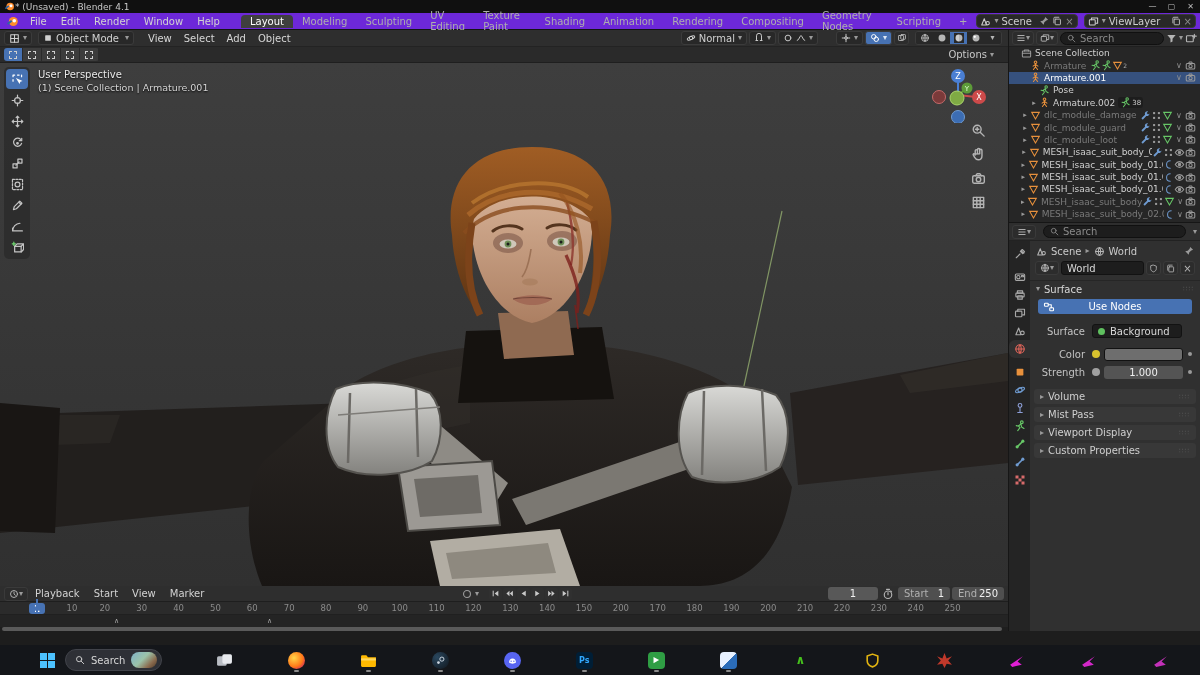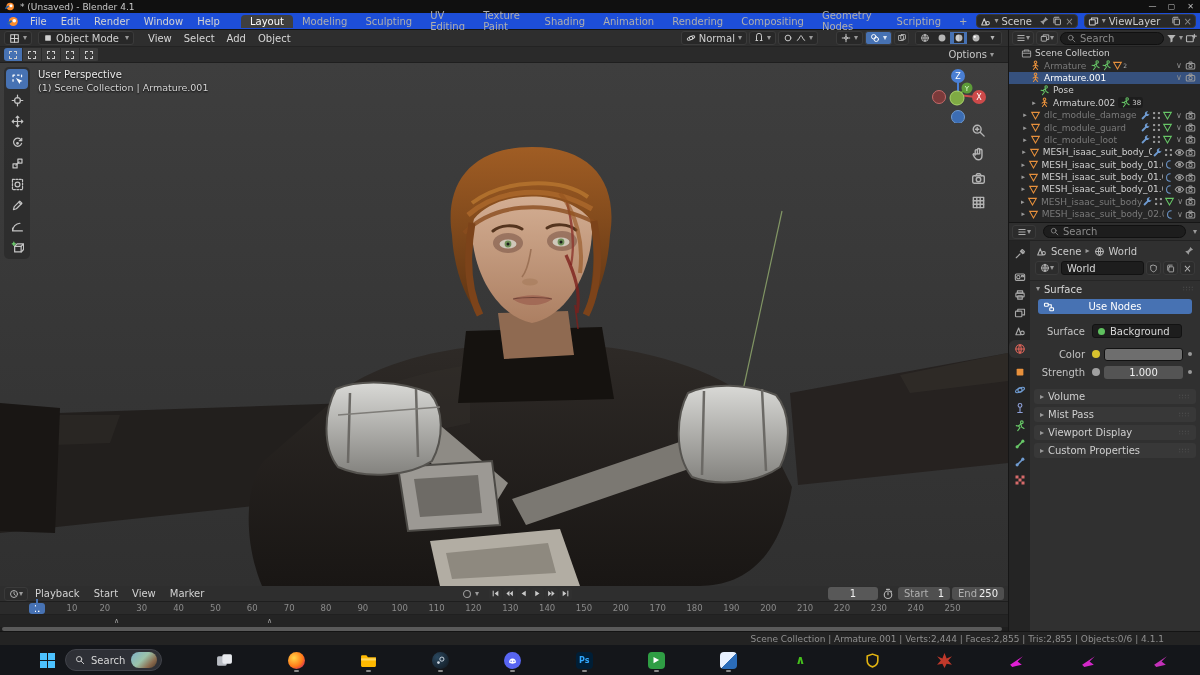--- a/index.html
+++ b/index.html
@@ -4,26 +4,26 @@
 <style>
   html,body{margin:0;padding:0;background:#000;}
   *{box-sizing:border-box;font-family:"DejaVu Sans",sans-serif;}
   #stage{position:relative;width:1200px;height:675px;overflow:hidden;background:#1d1d1d;color:#cfcfcf;font-size:10px;}
   .abs{position:absolute;}
   .row{display:flex;align-items:center;}
   .ic{display:inline-flex;align-items:center;justify-content:center;flex:0 0 auto;}
   .ic svg{width:100%;height:100%;display:block;}
   .chev{color:#9a9a9a;font-size:8px;line-height:1;}
   
-  #titlebar{left:0;top:0;width:1200px;height:13px;background:#101010;display:flex;align-items:center;padding-left:4px;gap:5px;}
+  #titlebar{left:0;top:0;width:1200px;height:13px;background:#101010;display:flex;align-items:center;padding-left:4px;}
   #titlebar .t{font-size:9px;color:#c9c9c9;}
   #wincontrols{position:absolute;right:0;top:0;height:13px;display:flex;}
   #wincontrols span{width:19px;text-align:center;font-size:8px;color:#bbb;line-height:13px;}
   
-  #menubar{left:0;top:13px;width:1200px;height:17px;background:#1d4ed8;display:flex;align-items:center;border-bottom:1px solid #141414;}
+  #menubar{left:0;top:13px;width:1200px;height:17px;background:#6d28d9;display:flex;align-items:center;border-bottom:1px solid #141414;}
   #menubar .menu{padding:0 7px;color:#d2d2d2;}
   .wstab{padding:1px 9px;color:#aeaeae;border-radius:4px 4px 0 0;}
   .wstab.active{background:#3f3f3f;color:#fff;}
   .pill{background:#282828;border:1px solid #3a3a3a;border-radius:4px;display:flex;align-items:center;height:14px;padding:0 3px;gap:3px;}
   
   #vheader{left:0;top:30px;width:1008px;height:17px;background:#2e2e2e;display:flex;align-items:center;gap:2px;border-bottom:1px solid #232323;}
   #vheader .menu{padding:0 6px;color:#d6d6d6;}
   .hbtn{background:#282828;border:1px solid #3b3b3b;border-radius:3px;height:14px;display:flex;align-items:center;padding:0 4px;gap:3px;color:#d0d0d0;}
   .seg{display:flex;height:14px;border-radius:3px;overflow:hidden;border:1px solid #3b3b3b;}
   .seg span{width:17px;display:flex;align-items:center;justify-content:center;background:#282828;color:#b5b5b5;}
@@ -1383,23 +1383,20 @@
     <div id="playhead" class="abs"></div>
     <div id="ttracks">
       <span class="tmarker" style="left:114px;">∧</span>
       <span class="tmarker" style="left:267px;">∧</span>
     </div>
     <div id="tscroll">
         <div></div>
       </div>
   </div>
 
-  <div id="statusbar" class="abs">
-    <span>Scene Collection | Armature.001 | Verts:2,444 | Faces:2,855 | Tris:2,855 | Objects:0/6 | 4.1.1</span>
-  </div>
 
   <div id="taskbar" class="abs">
     <span id="startbtn">
       <svg width="15" height="15" viewBox="0 0 15 15">
           <rect x="0" y="0" width="7" height="7" fill="#4cc2ff"></rect>
           <rect x="8" y="0" width="7" height="7" fill="#4cc2ff"></rect>
           <rect x="0" y="8" width="7" height="7" fill="#4cc2ff"></rect>
           <rect x="8" y="8" width="7" height="7" fill="#4cc2ff"></rect>
         </svg>
     </span>

